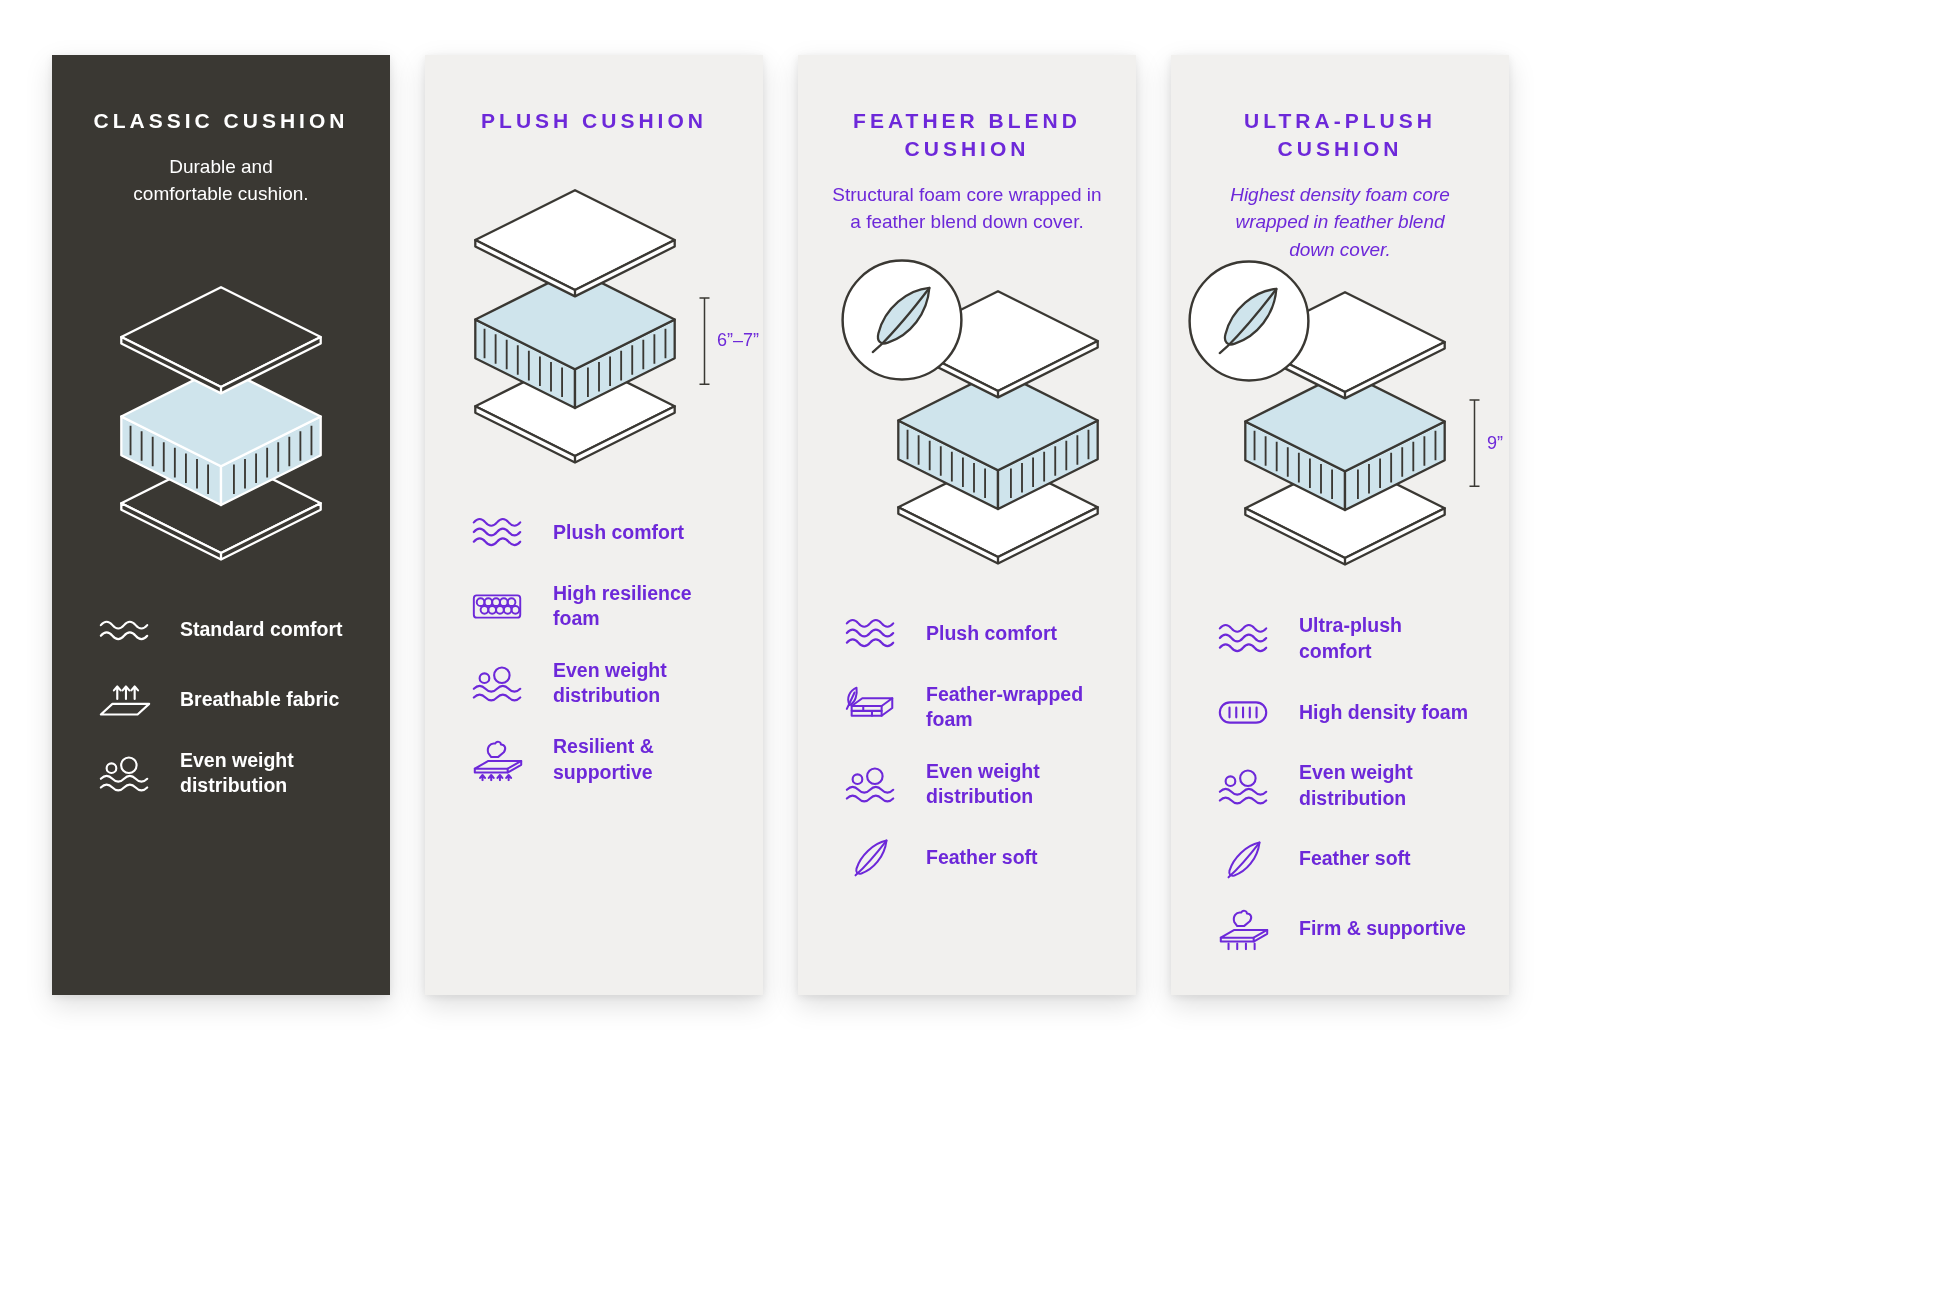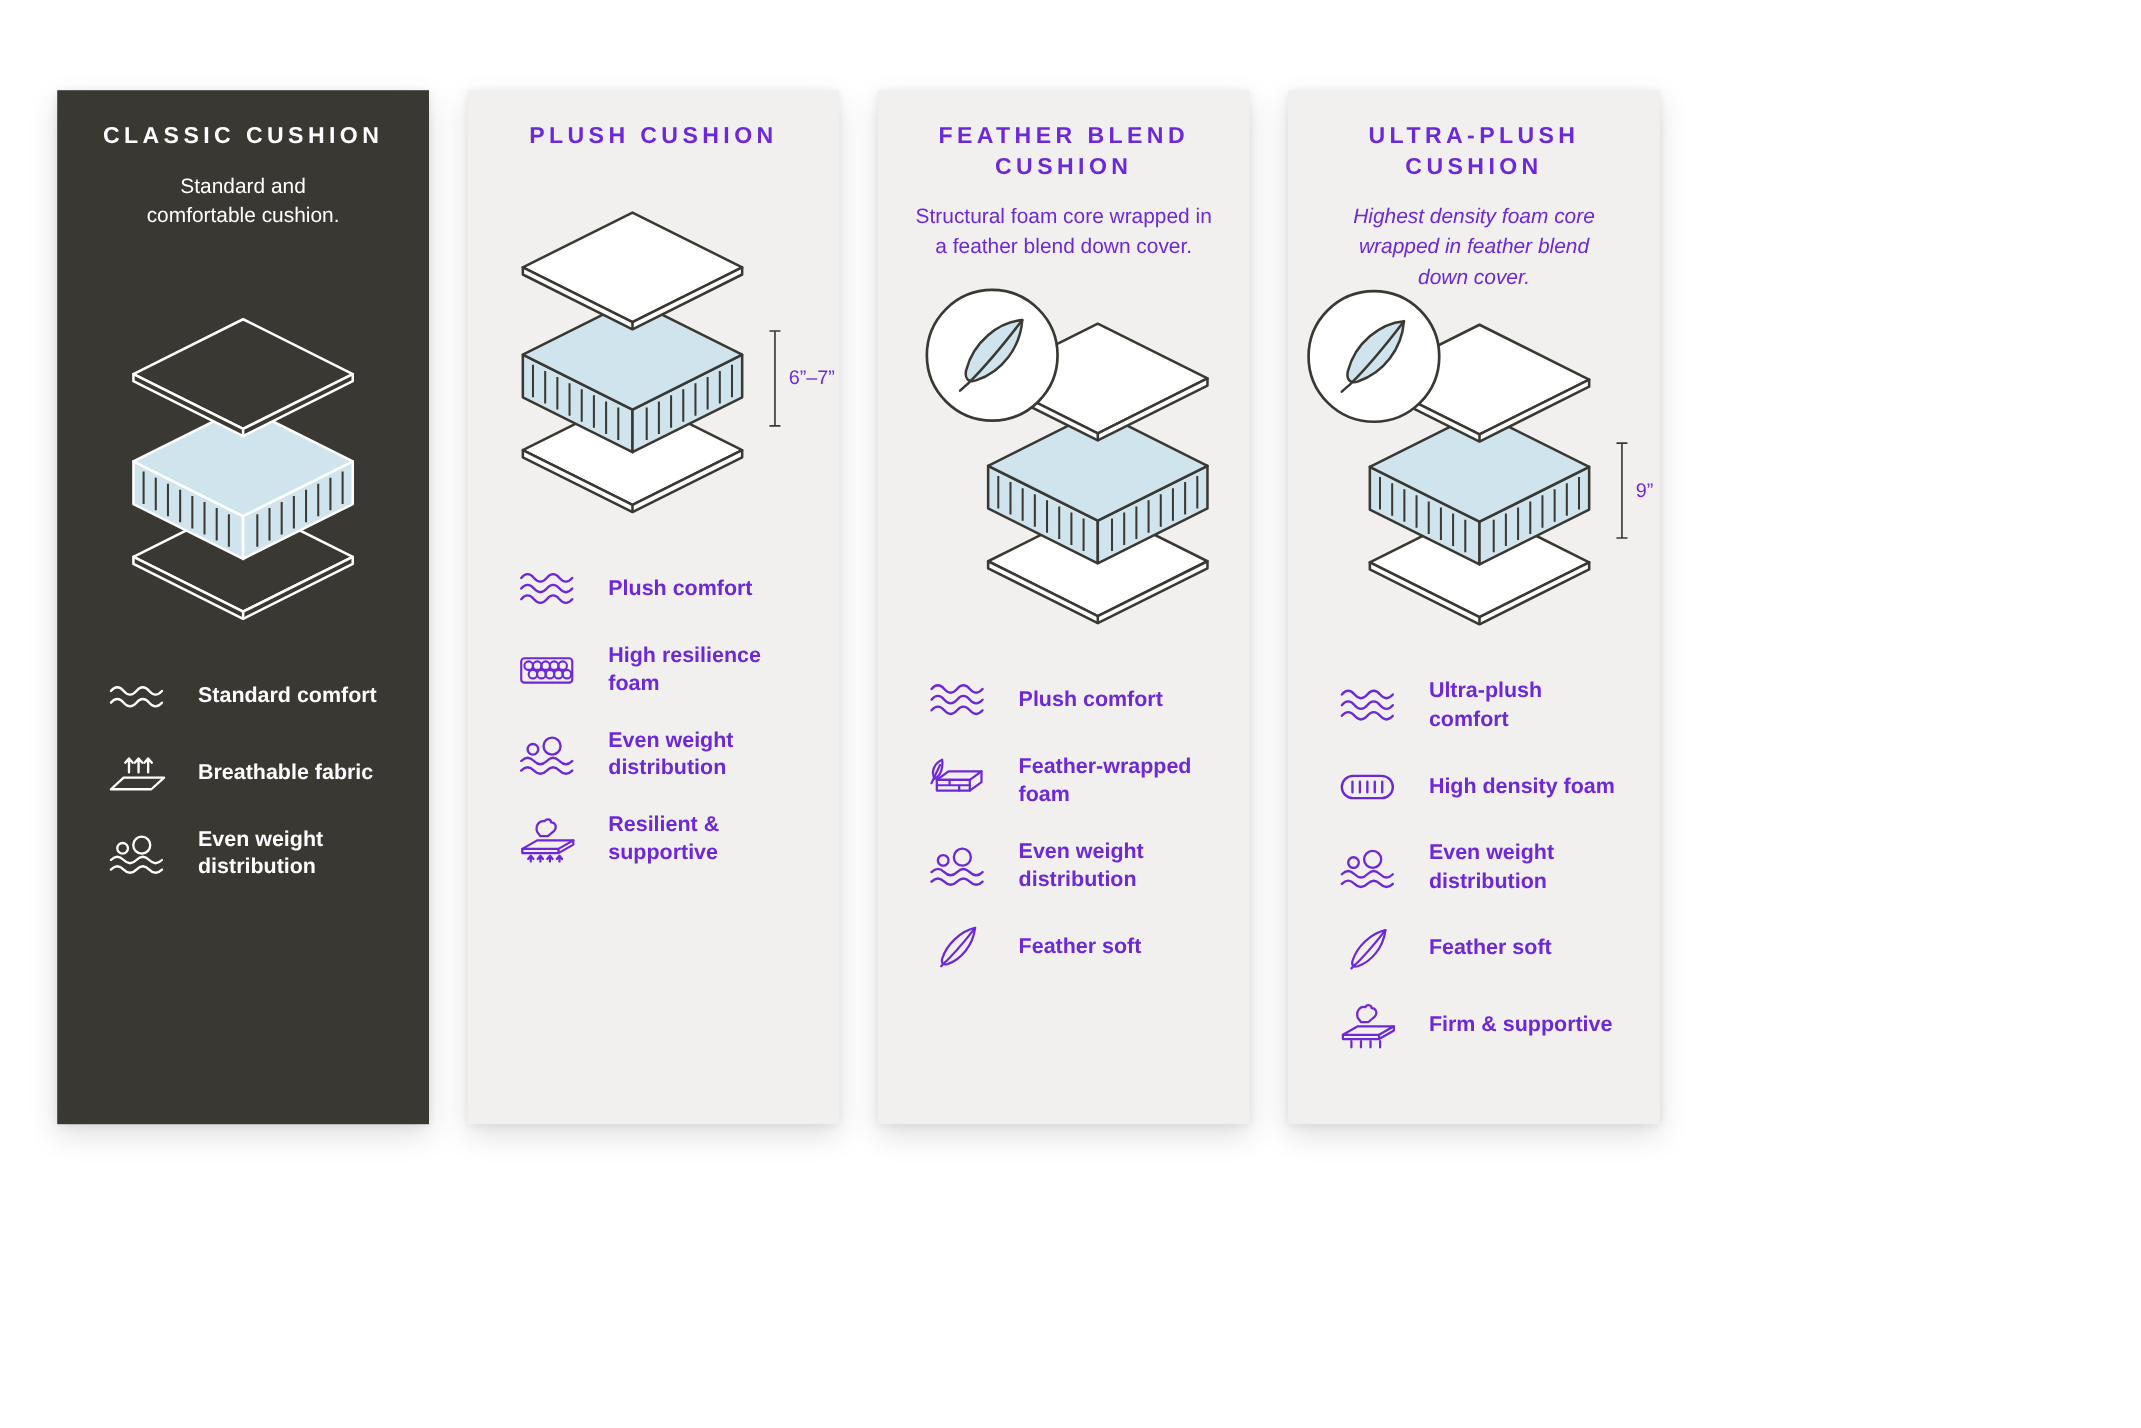--- a/index.html
+++ b/index.html
@@ -1,20 +1,20 @@
 <!DOCTYPE html>
 <html><head>
 <meta charset="utf-8">
 <style>
   * { margin:0; padding:0; box-sizing:border-box; }
   html,body { width:1946px; height:1298px; background:#ffffff; overflow:hidden;
               font-family:"Liberation Sans", sans-serif; color:#3a3833; }
   .board { position:absolute; left:52px; top:55px; display:flex; gap:35px; }
-  .card { width:338px; height:940px; padding:28px 30px 0; position:relative;
-          box-shadow:0 10px 26px rgba(0,0,0,.13), 0 2px 8px rgba(0,0,0,.08);margin-top:27px; }
+  .card { width:338px; height:940px; padding:52px 30px 0; position:relative;
+          box-shadow:0 10px 26px rgba(0,0,0,.13), 0 2px 8px rgba(0,0,0,.08); }
   .card.dark  { background:#3a3833; color:#ffffff; }
   .card.light { background:#f1f0ee; color:#6d28d9; }
   .card-title { font-size:21px; font-weight:700; letter-spacing:4px;
                 text-align:center; line-height:1.33; }
   .card-desc  { font-size:19px; line-height:1.45; text-align:center; margin:18px auto 0; }
   .w-190 { max-width:196px; } .w-240 { max-width:238px; }
   .w-300 { max-width:302px; } .w-255 { max-width:252px;font-style:italic; }
   .diagram { position:relative; width:240px; height:288px; }
   .d-classic { margin:70px auto 0; }
   .d-plush   { margin:46px 0 0 0; }
@@ -180,21 +180,21 @@
         <path d="M14,43 V37 M23,43 V37 M32,43 V37 M41,43 V37"></path>
       </g>
     </symbol>
   </defs>
 </svg>
 
 <main class="board">
 
   <section class="card dark">
     <h2 class="card-title">CLASSIC CUSHION</h2>
-    <p class="card-desc w-190">Standard and comfortable cushion.</p>
+    <p class="card-desc w-190">Durable and comfortable cushion.</p>
     <div class="diagram d-classic">
       <svg class="cushion" viewBox="0 0 260 312">
           <use href="#sym-cushion-dark"></use>
         </svg>
     </div>
     <ul class="features">
       <li class="feature">
         <span class="f-icon">
             <svg viewBox="0 0 60 44">
               <use href="#sym-waves2"></use>

